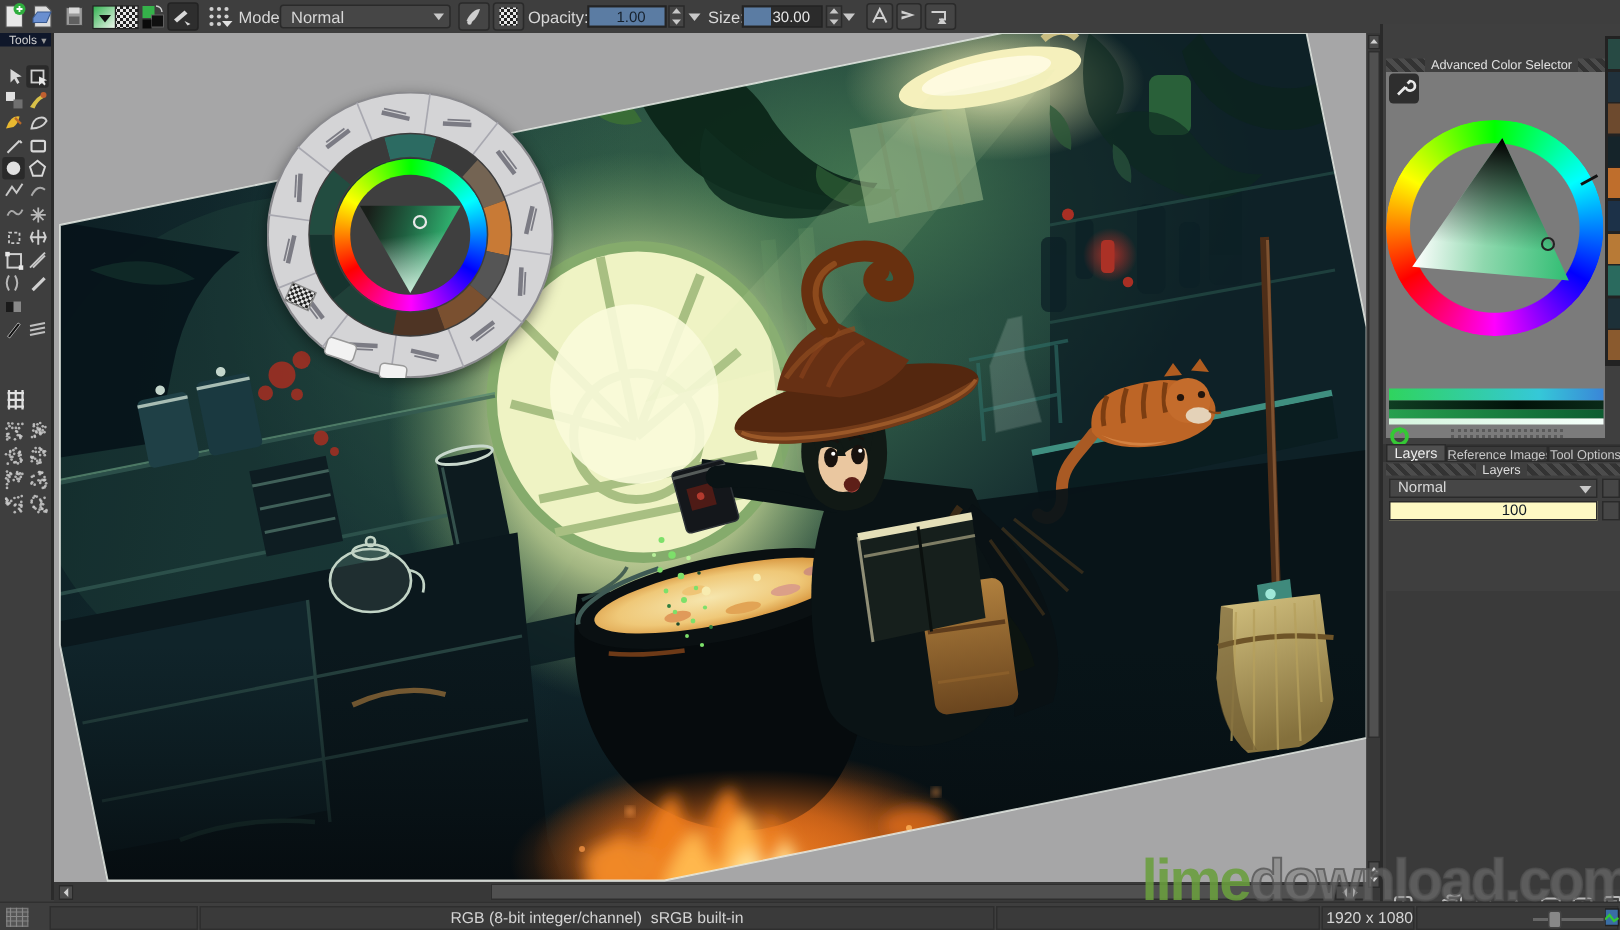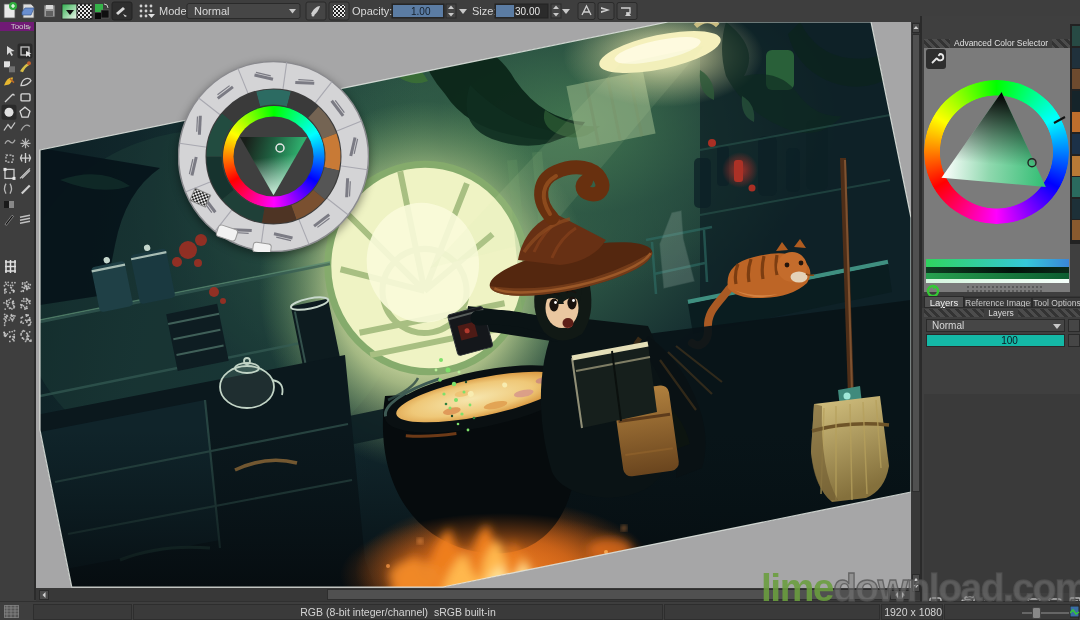--- a/index.html
+++ b/index.html
@@ -94,21 +94,21 @@
       <path d="M582 15 l4.5 -9 4.5 9 m-7.5 -3 h6" stroke="#d0d0d0" stroke-width="1.3" fill="none"></path>
       <rect x="598" y="2.5" width="16" height="17" rx="2" fill="#454545" stroke="#2a2a2a"></rect>
       <path d="M601 13 l9 -3 -9 -3 v2 l5 1 -5 1 z" fill="#d0d0d0"></path>
       <rect x="617" y="2.5" width="20" height="17" rx="2" fill="#454545" stroke="#2a2a2a"></rect>
       <path d="M621 8 h9 v5 h-4" stroke="#d0d0d0" stroke-width="1.3" fill="none"></path>
       <path d="M628 12 l-3 4 6 0 z" fill="#d0d0d0"></path>
     </svg>
   </div>
 
   <div class="abs" id="toolsdock" style="left:0;top:22px;width:34px;height:578px;background:#3e3e3e;border-right:2px solid #2b2b2b;">
-    <div class="abs" style="left:0;top:0;width:34px;height:9px;background:#701a75;color:#cfcfcf;font-size:8px;line-height:9px;padding-left:6px;box-sizing:border-box;text-align:center;">Tools<span style="position:absolute;right:3px;top:1px;color:#9a9a9a;font-size:7px;">▾</span></div>
+    <div class="abs" style="left:0;top:0;width:34px;height:9px;background:#0f172a;color:#cfcfcf;font-size:8px;line-height:9px;padding-left:6px;box-sizing:border-box;">Tools<span style="position:absolute;right:3px;top:1px;color:#9a9a9a;font-size:7px;">▾</span></div>
     <svg class="abs" style="left:0;top:10px" width="34" height="560" viewBox="0 0 34 560" id="toolsvg">
         <path d="M7 14 l0 9 l2.5 -2.5 l2 3.5 l1.5 -1 l-2 -3.5 l3.5 -0.5 z" fill="#d8d8d8"></path>
         <rect x="17.5" y="11.5" width="15" height="15" rx="2" fill="#2a2a2a"></rect>
         <rect x="21" y="15" width="8" height="8" fill="none" stroke="#d0d0d0" stroke-width="1.2"></rect>
         <path d="M26 19 l0 6 l2 -2 l1.5 2 l1 -1 l-1.5 -2 l2.5 -0.5 z" fill="#e8e8e8"></path>
         <rect x="4" y="29.3" width="6" height="6" fill="#e0e0e0"></rect>
         <rect x="9" y="34.3" width="6" height="6" fill="#707070"></rect>
         <path d="M20 39.3 q5 -8 10 -9 l-1 3 q-4 2 -6 7 z" fill="#d8c048"></path>
         <circle cx="29" cy="31.3" r="2" fill="#c06030"></circle>
         <path d="M4 53.6 q3 -9 9 -8 q-1 5 -4 7 z" fill="#e8b830"></path>
@@ -819,21 +819,21 @@
 
     <div class="abs" style="left:2px;top:293px;width:156px;height:8px;background:repeating-linear-gradient(45deg,#4c4c4c 0 3px,#333333 3px 6px);"></div>
     <div class="abs" style="left:0;top:292px;width:158px;height:10px;text-align:center;color:#dcdcdc;font-size:8.5px;line-height:10px;"><span style="background:#3f3f3f;padding:0 4px;">Layers</span></div>
 
     <div class="abs" style="left:4px;top:303px;width:139px;height:13px;background:#464646;border:1px solid #2a2a2a;box-sizing:border-box;color:#d8d8d8;font-size:10px;line-height:11px;padding-left:5px;">Normal</div>
     <svg class="abs" style="left:128px;top:303px" width="14" height="13">
         <path d="M3 5 h8 l-4 5 z" fill="#c8c8c8"></path>
       </svg>
     <div class="abs" style="left:146px;top:303px;width:12px;height:13px;background:#464646;border:1px solid #2a2a2a;box-sizing:border-box;"></div>
 
-    <div class="abs" style="left:4px;top:318px;width:139px;height:13px;background:#14b8a6;border:1px solid #2a2a2a;box-sizing:border-box;color:#0e1822;font-size:10px;line-height:11px;text-align:center;padding-left:28px;">100</div>
+    <div class="abs" style="left:4px;top:318px;width:139px;height:13px;background:#fef9c3;border:1px solid #2a2a2a;box-sizing:border-box;color:#0e1822;font-size:10px;line-height:11px;text-align:center;padding-left:28px;">100</div>
     <div class="abs" style="left:146px;top:318px;width:12px;height:13px;background:#464646;border:1px solid #2a2a2a;box-sizing:border-box;"></div>
 
     <div class="abs" style="left:2px;top:378px;width:156px;height:199px;background:#3a3a3a;"></div>
 
     <svg class="abs" style="left:0;top:578px" width="160" height="20" viewBox="0 0 160 20">
       <g stroke="#b8b8b8" stroke-width="1.4" fill="none">
         <rect x="8" y="4" width="11" height="11" rx="2"></rect>
         <path d="M13.5 6.5 v6 M10.5 9.5 h6"></path>
         <path d="M24 12 h7 l-3.5 4 z" fill="#b8b8b8" stroke="none"></path>
         <rect x="40" y="6" width="9" height="9" rx="1"></rect>

